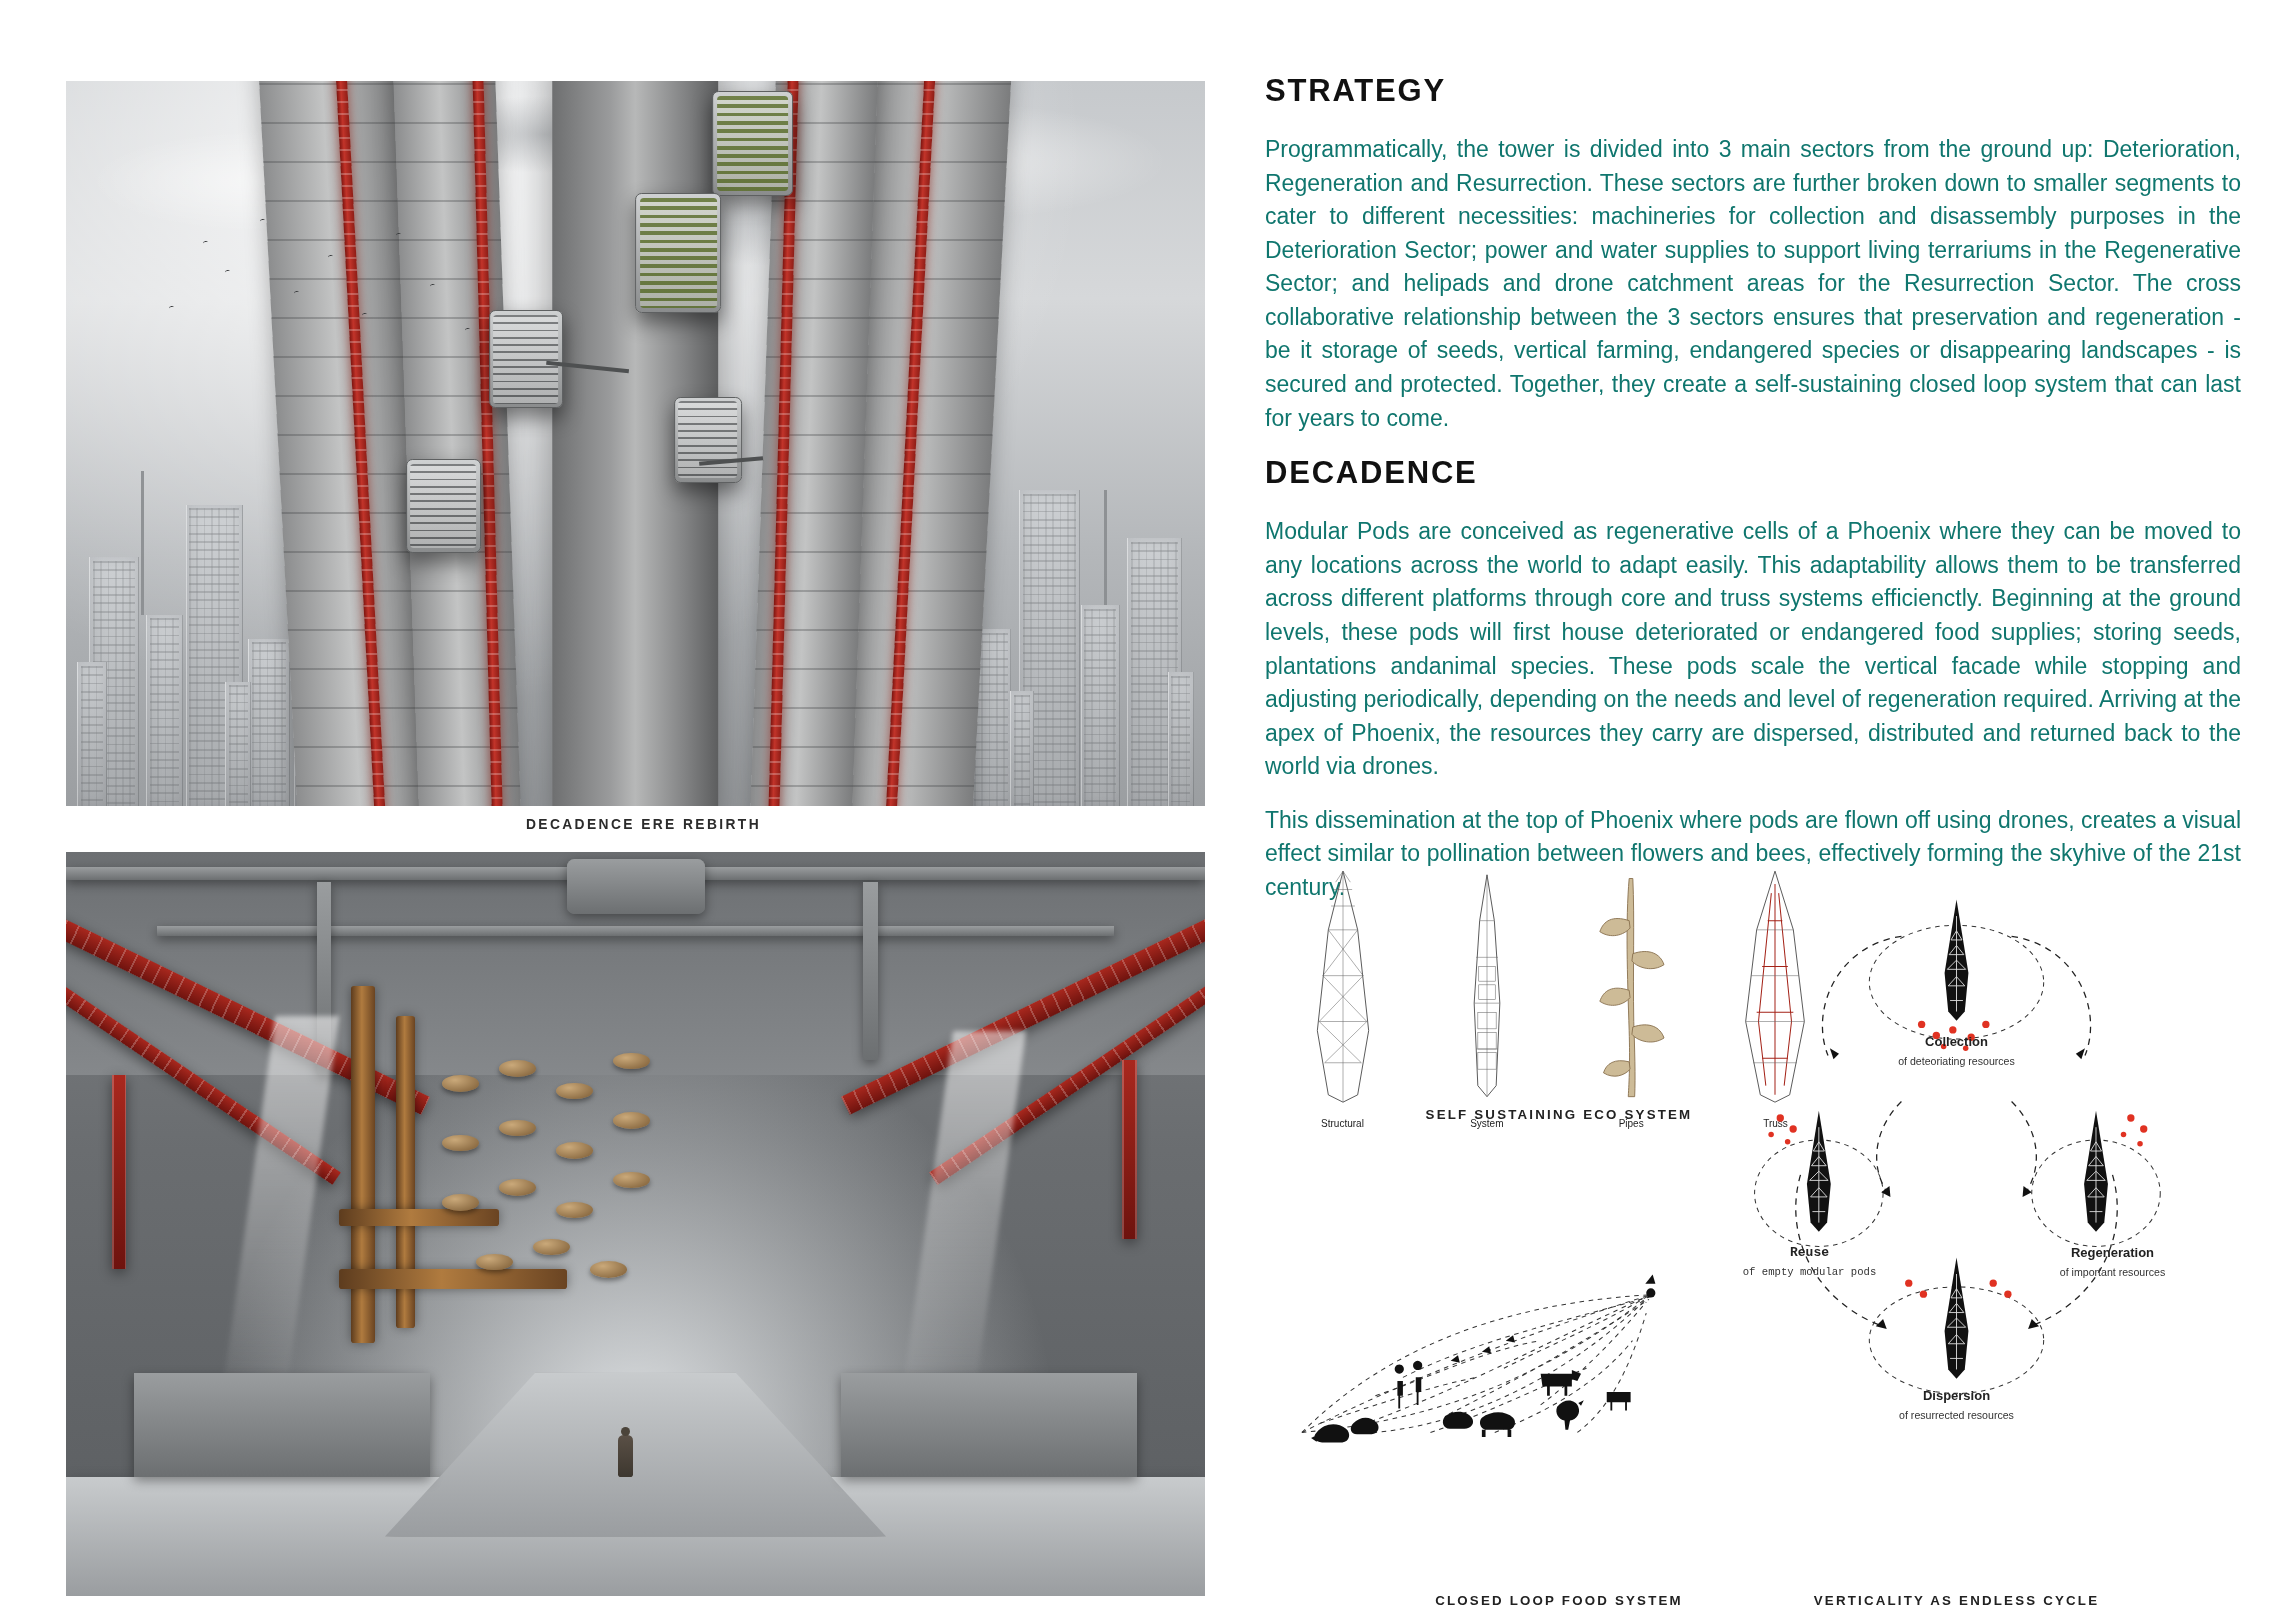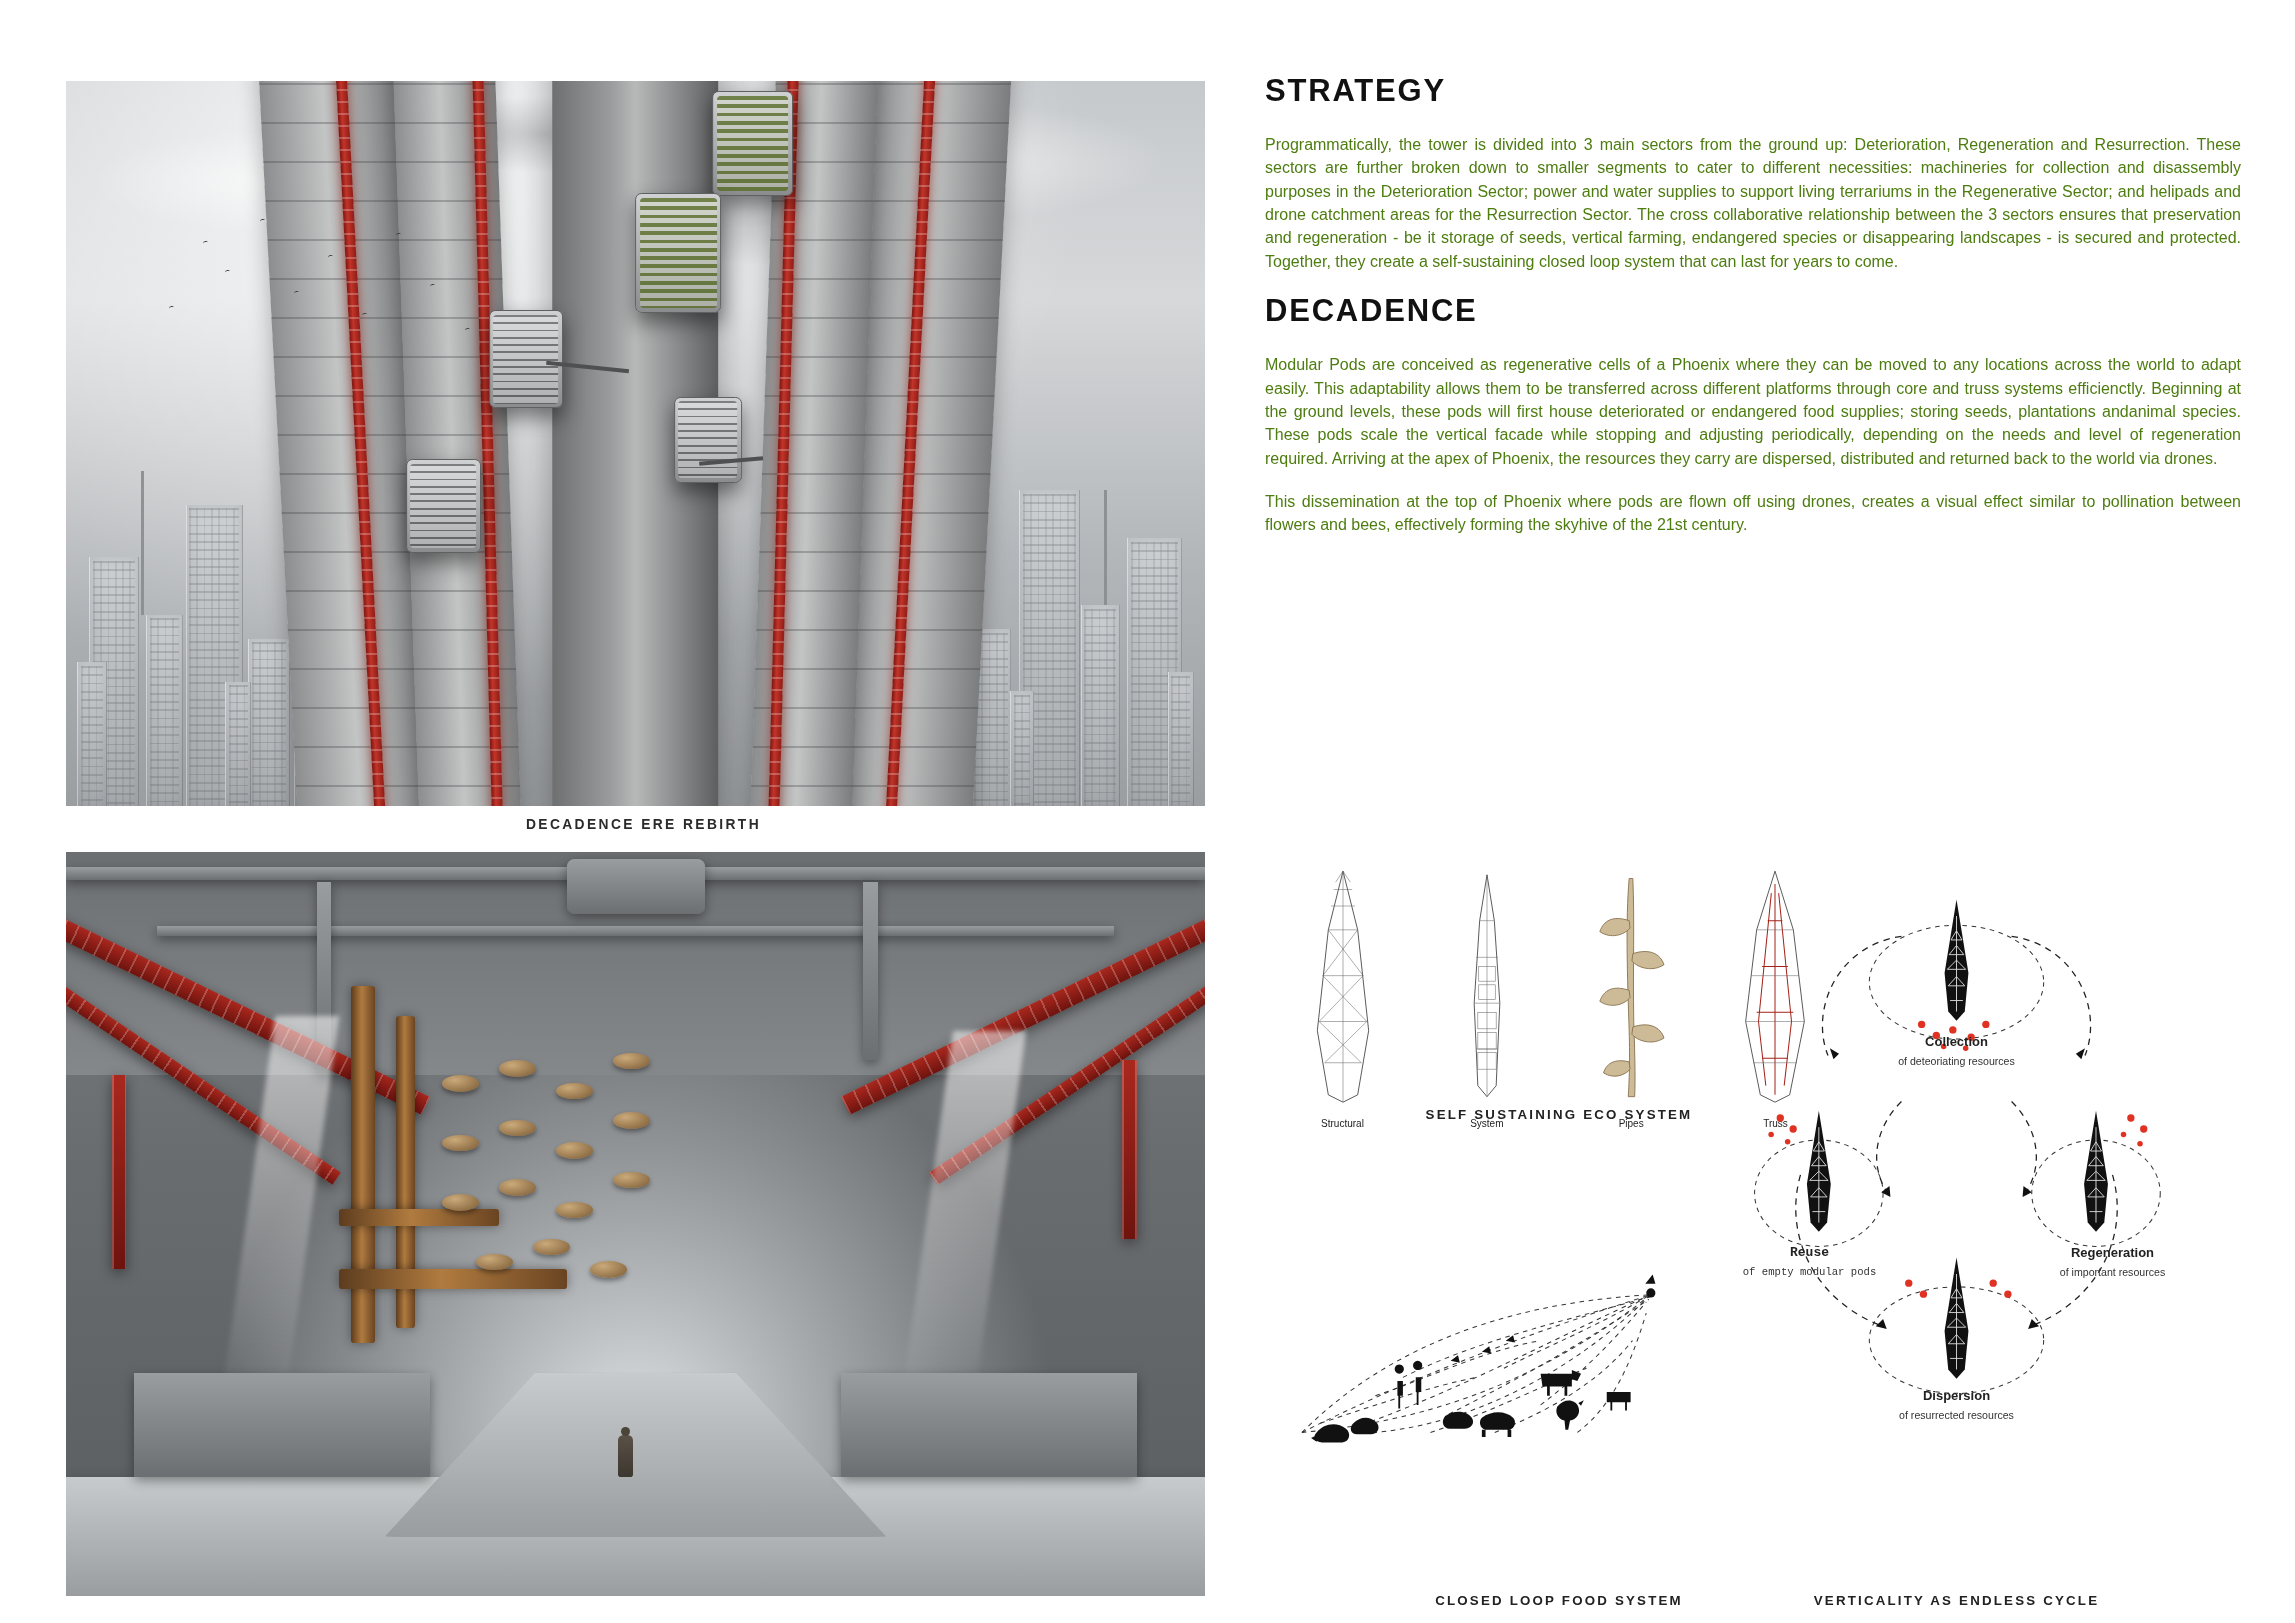--- a/index.html
+++ b/index.html
@@ -250,25 +250,25 @@
   
   h2.sec-title {
     font-size: 31px;
     letter-spacing: 1.8px;
     font-weight: bold;
     margin: 0 0 24px 0;
     color: #111;
     font-family: "Liberation Sans", sans-serif;
   }
   p.body {
-    font-size: 16px;
+    font-size: 23px;
     line-height: 1.46;
     text-align: justify;
     margin: 0 0 20px 0;
-    color: #4d7c0f;
+    color: #0f766e;
   }
   .conclusion-title { margin-top: 48px; }
 
   
   .diagram-area {
     position: absolute;
     left: 44px;
     right: 55px;
     top: 826px;
     bottom: 0;

